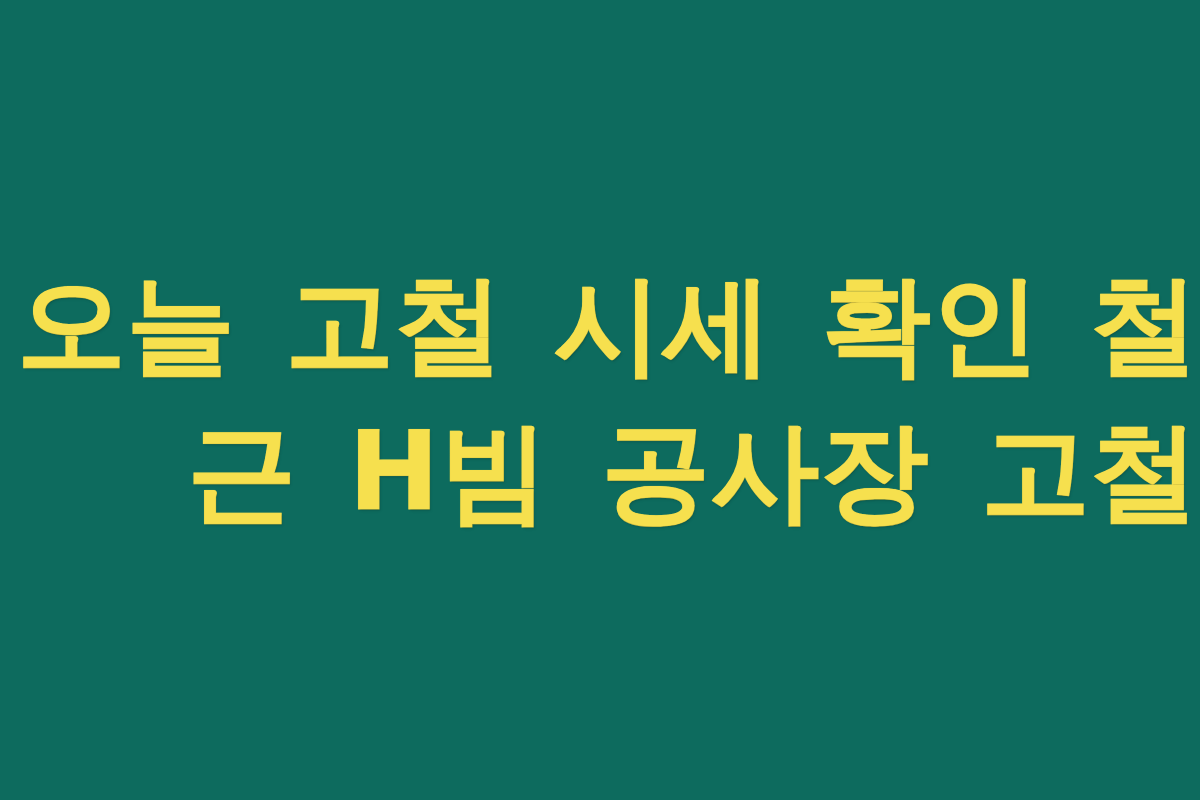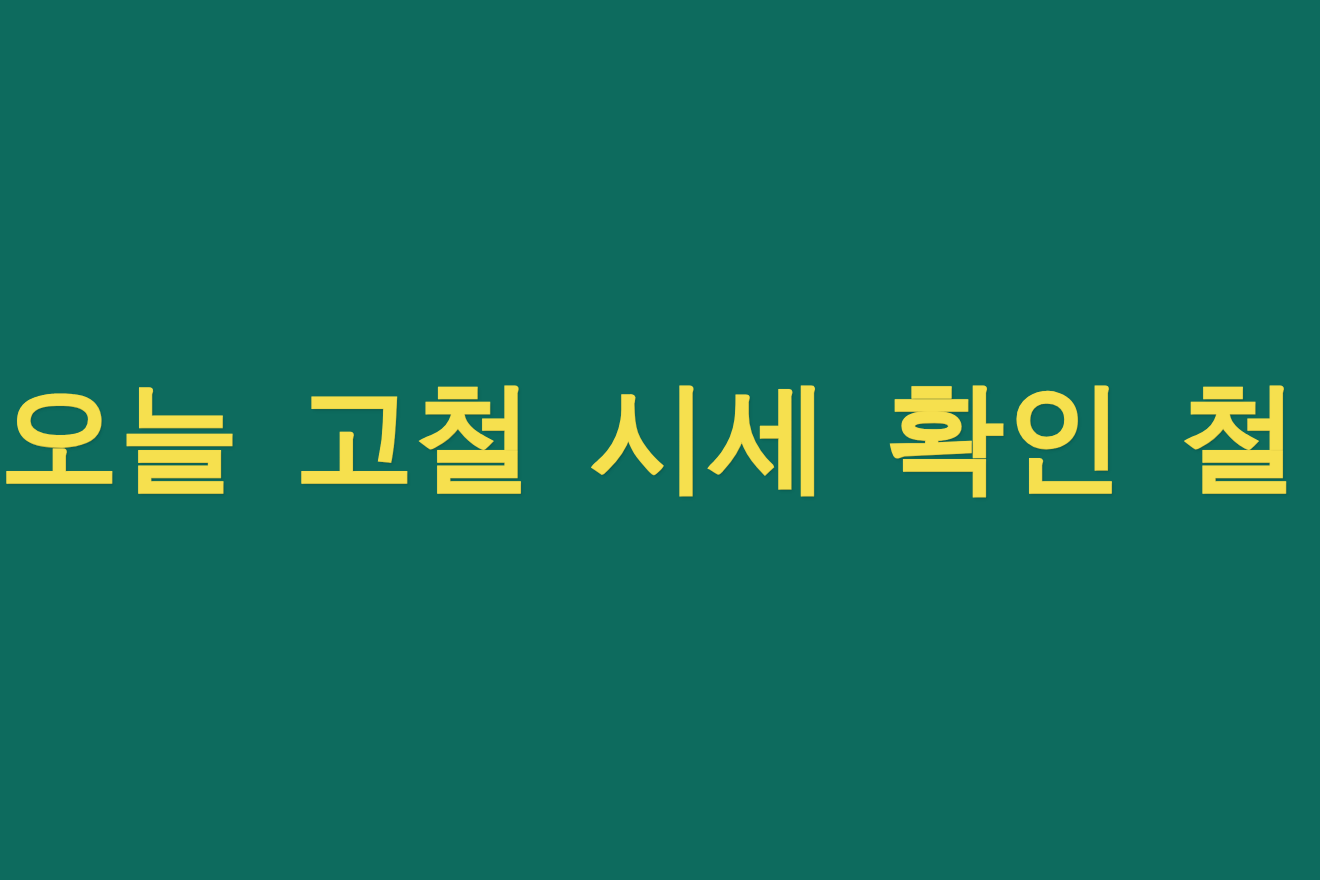--- a/index.html
+++ b/index.html
@@ -20,21 +20,21 @@
     flex-direction: column;
     align-items: center;
     justify-content: center;
     box-sizing: border-box;
     -webkit-font-smoothing: antialiased;
   }
 
   #headline {
     display: flex;
     flex-direction: column;
-    align-items: flex-start;
+    align-items: flex-end;
     justify-content: center;
     width: 100%;
     margin: 0;
     padding: 0;
     text-align: center;
     font-family: "DejaVu Sans", "Liberation Sans", sans-serif;
     font-weight: 700;
     font-size: 108px;
     line-height: 145px;
     letter-spacing: 0.012em;
@@ -67,15 +67,16 @@
     word-spacing: 0.12em;
   }
 </style>
 </head>
 <body>
 
 <div id="banner" style="background-color: rgb(13, 107, 94);">
 
   <h1 id="headline" style="color: rgb(246, 224, 78); -webkit-text-stroke-color: rgb(246, 224, 78);">
     <span class="line line-1">오늘 고철 시세 확인 철</span>
+    <span class="line line-2">근 H빔 공사장 고철</span>
   </h1>
 
 </div>
 
 </body></html>

